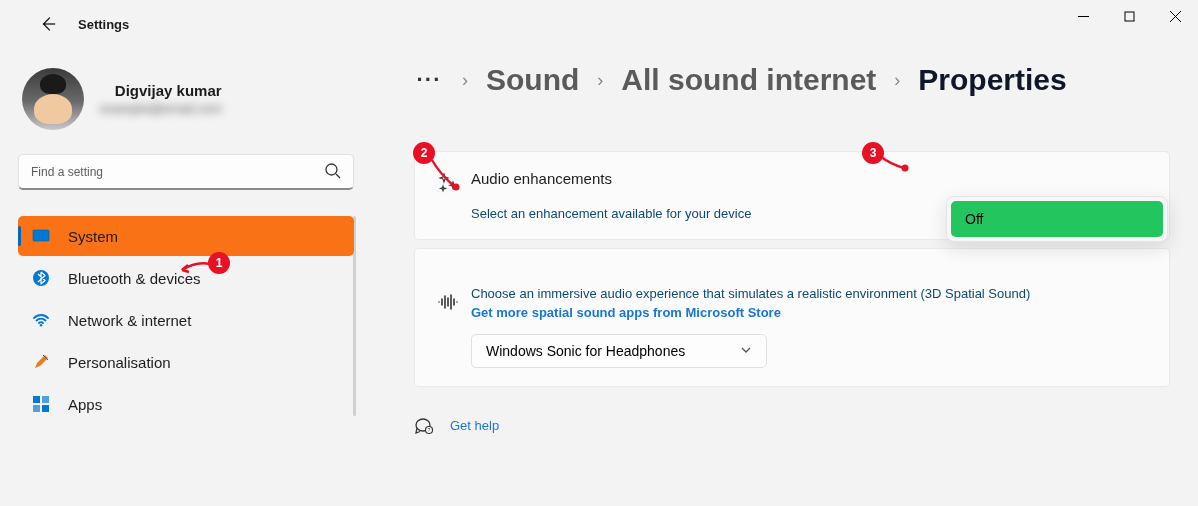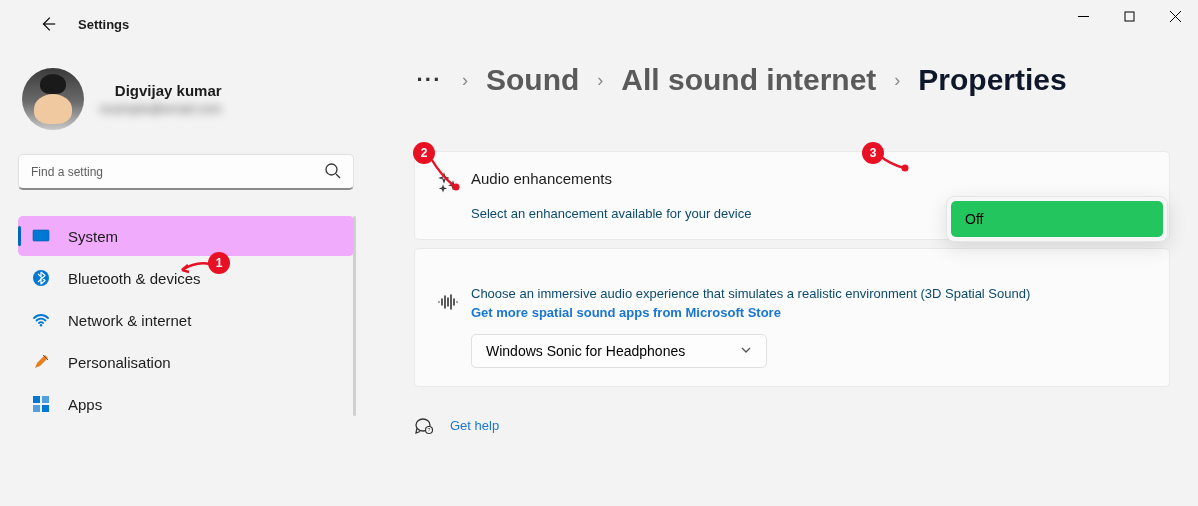--- a/index.html
+++ b/index.html
@@ -31,21 +31,21 @@
 
 
 .search-wrap { position: relative; margin-bottom: 26px; }
 .search-input { width: 100%; height: 36px; border: 1px solid #e0e0e0; border-bottom: 2px solid #8a8a8a; border-radius: 5px; background: #fdfdfd; padding: 0 40px 0 12px; font-size: 12px; outline: none; color: #ef4444; }
 .search-input::placeholder { color: #5e5e5e; }
 .search-icon { position: absolute; right: 12px; top: 8px; width: 18px; height: 18px; color: #333; }
 
 
 .nav { display: flex; flex-direction: column; gap: 2px; position: relative; }
 .nav-item { display: flex; align-items: center; height: 40px; padding: 0 14px; border-radius: 5px; gap: 18px; font-size: 15px; cursor: pointer; color: #1c1c1c; position: relative; }
-.nav-item.selected { background: #f0abfc; }
+.nav-item.selected { background: #f97316; }
 .nav-item.selected::before { content:""; position:absolute; left:0; top:10px; width:3px; height:20px; background:#0067c0; border-radius:2px; }
 .nav-icon { width: 18px; height: 18px; display:flex; align-items:center; justify-content:center; }
 .scrollbar-stub { position:absolute; right:-2px; top:0; width:3px; height:200px; background:#d0d0d0; border-radius:2px; }
 
 
 .breadcrumb { display: flex; align-items: center; gap: 18px; font-size: 30px; color:#5a5a5a; margin-bottom: 54px; }
 .ellipsis { width: 30px; font-size: 22px; letter-spacing: 1px; text-align:center; cursor:pointer; color:#333; font-weight:700; }
 .crumb-sep { color:#888; font-size: 18px; }
 .crumb { cursor:pointer; font-weight: 600; }
 .crumb.current { color:#0f172a; font-weight: 600; }

